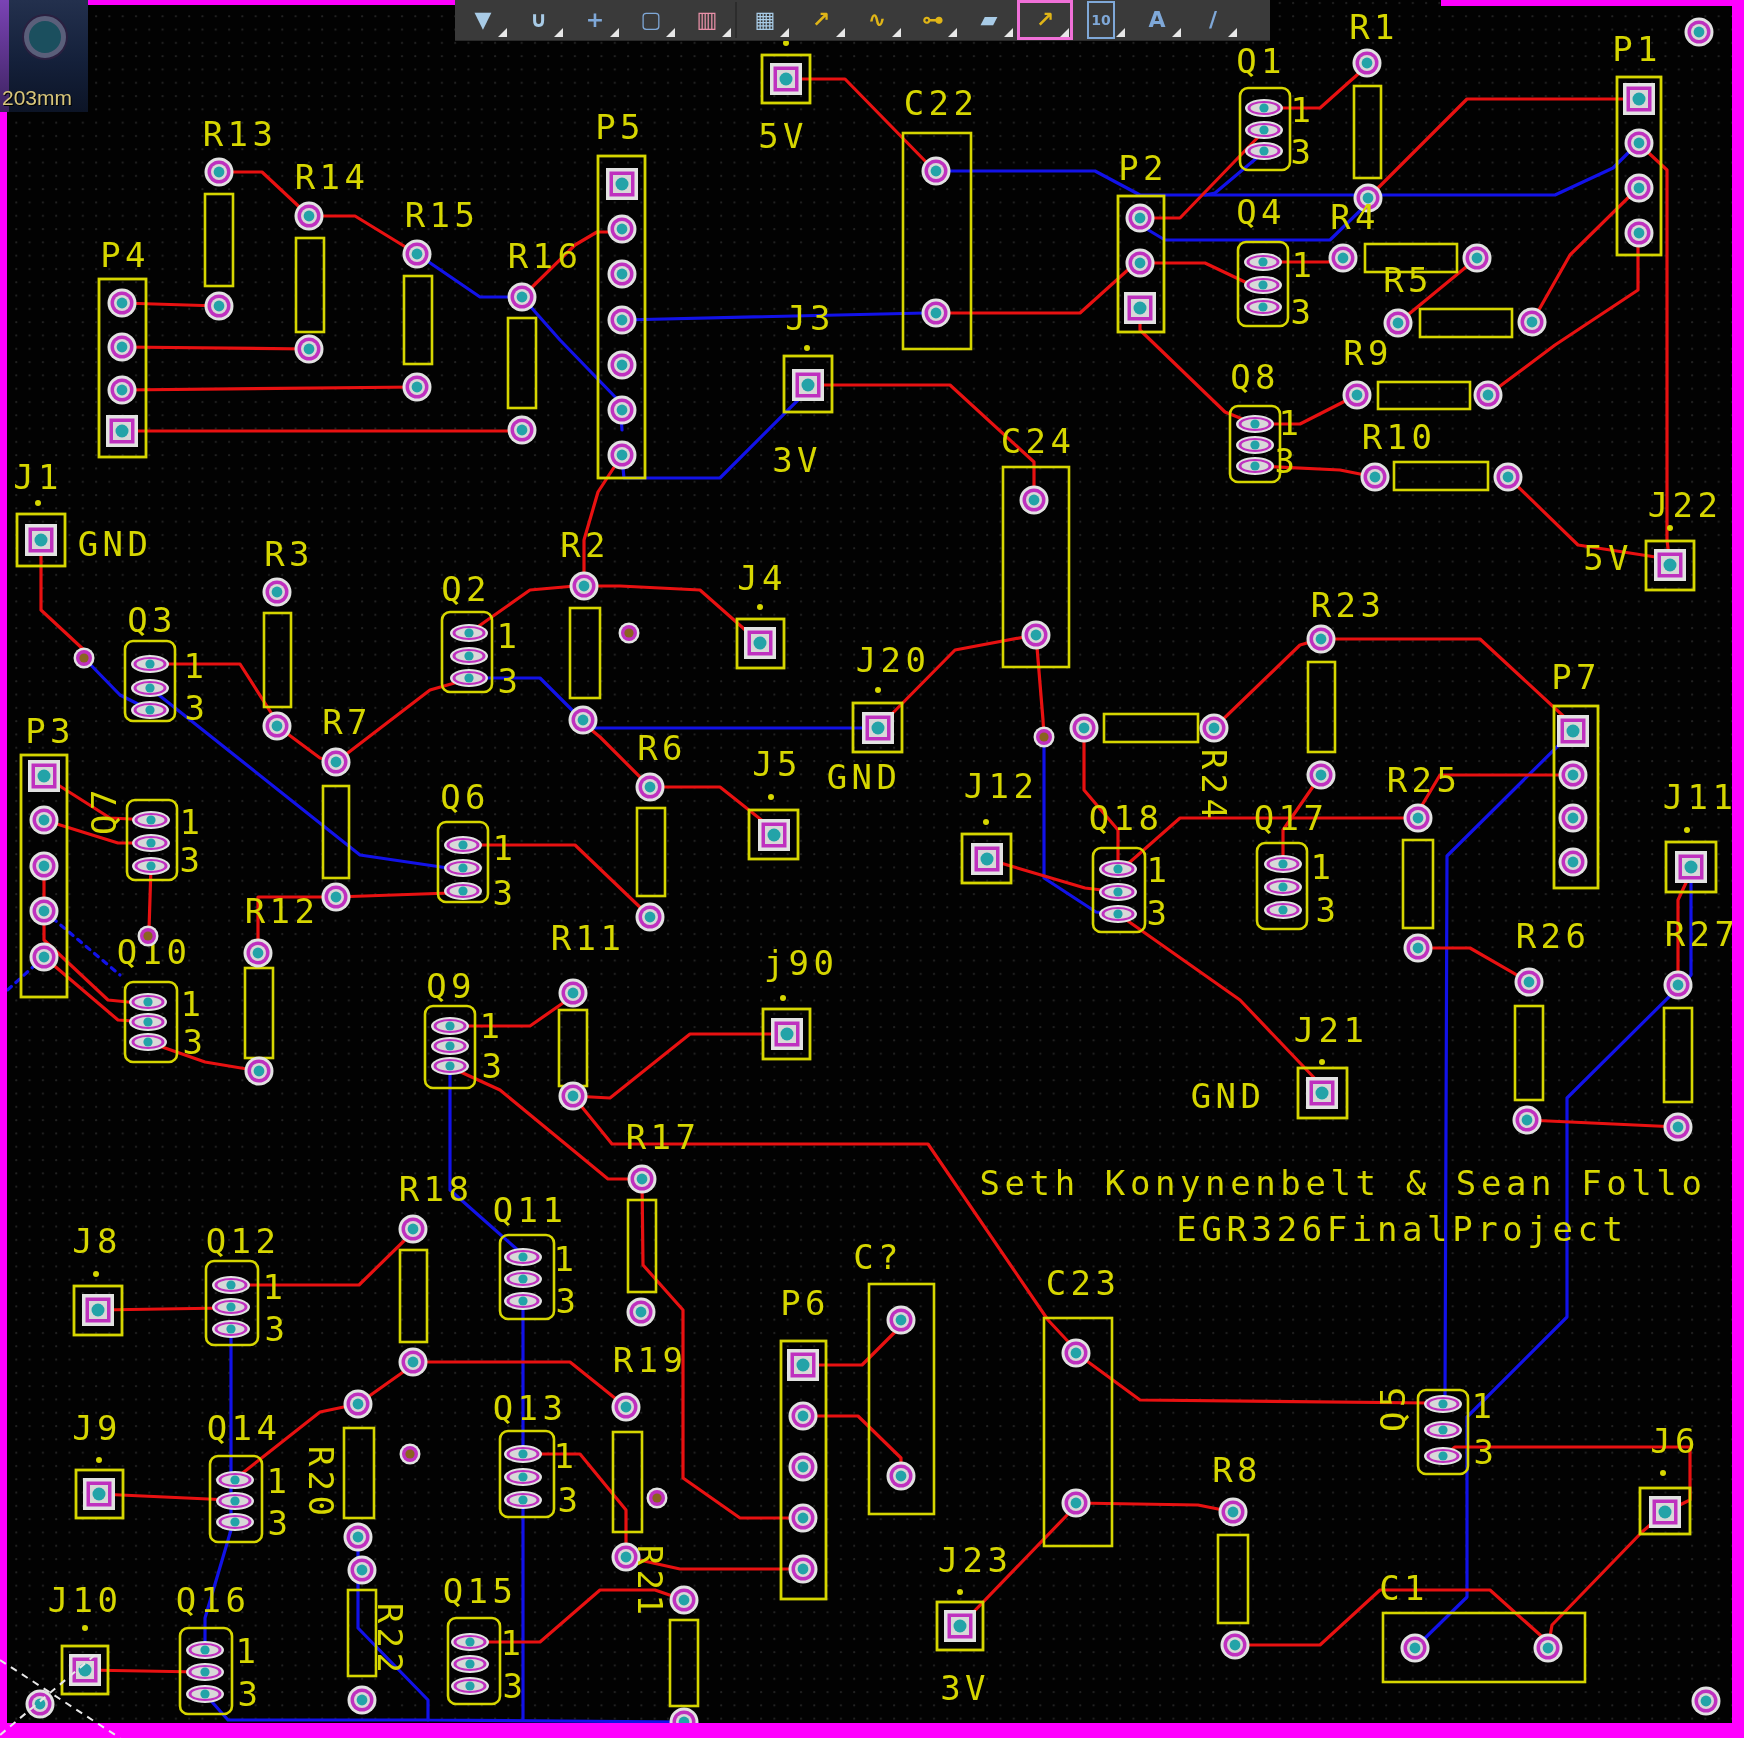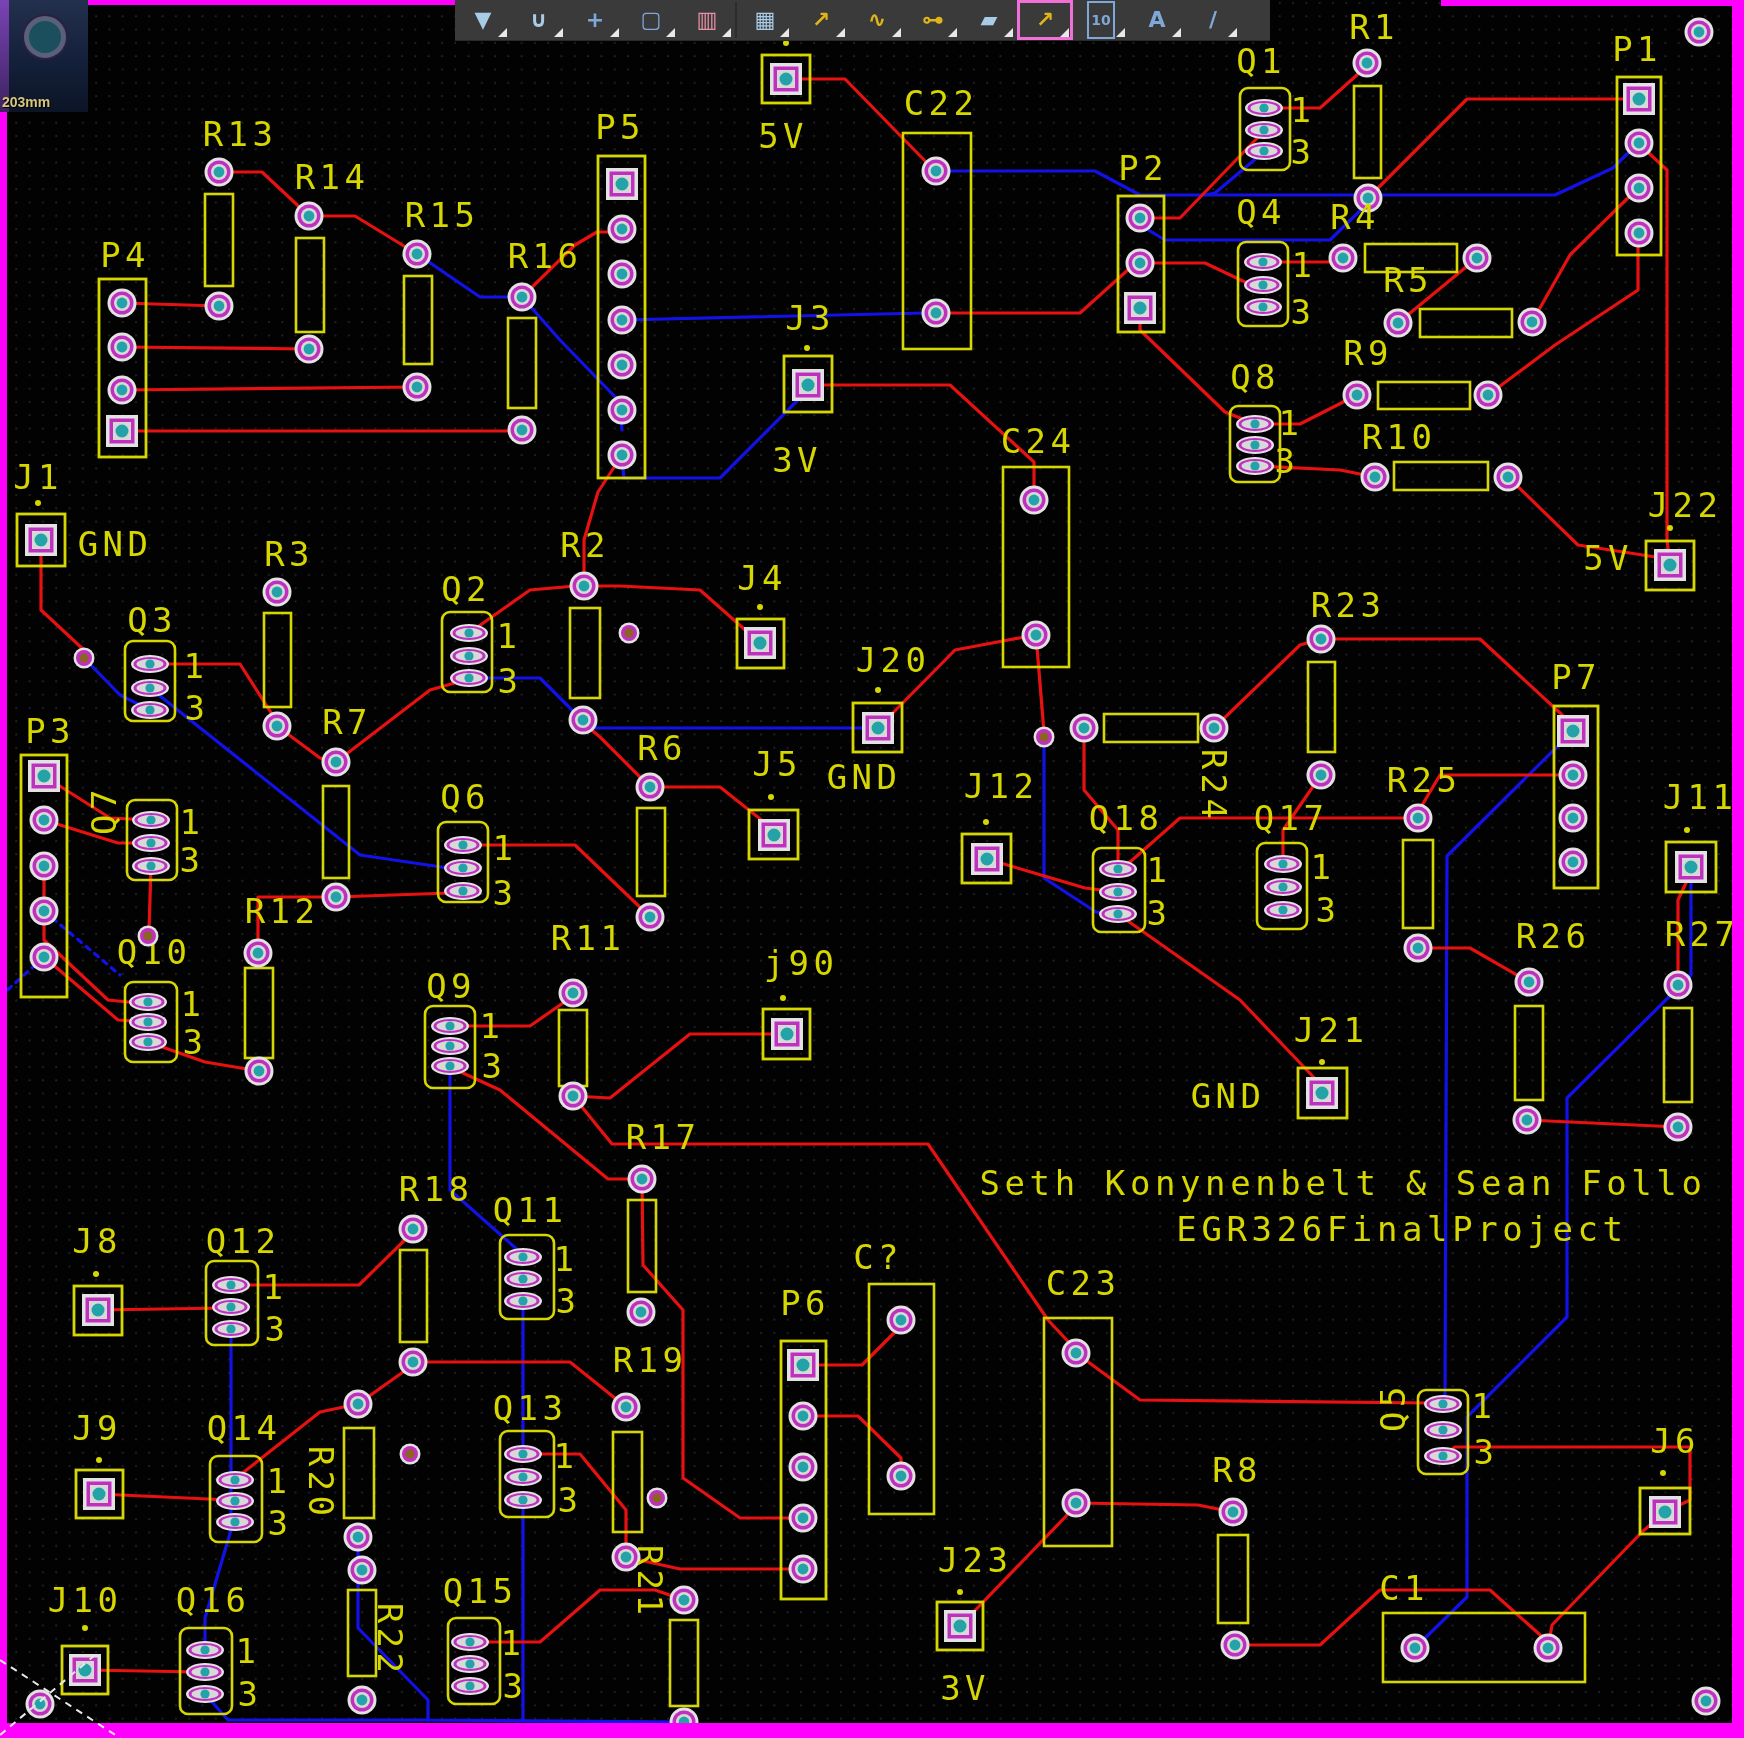--- a/index.html
+++ b/index.html
@@ -16,21 +16,21 @@
            border-left:9px solid transparent;border-bottom:9px solid #e8e8e8;}
   .tb-sep{width:2px;height:36px;background:#2c2c2c;}
   .tb-selected{outline:3px solid #f070d8;outline-offset:-3px;}
   
   #dimpanel{position:absolute;left:0;top:0;width:88px;height:112px;z-index:40;
             background:linear-gradient(180deg,#23304d 0%,#14203a 55%,#0c1426 100%);}
   #dimpanel .strip{position:absolute;left:0;top:0;width:9px;height:100%;
             background:linear-gradient(180deg,#7a43b5,#3d2360);}
   #dimpanel .hole{position:absolute;left:24px;top:16px;width:32px;height:32px;border-radius:50%;
             background:#1b4f5e;border:5px solid #5a5f7a;box-shadow:0 0 0 2px #2a2040;}
-  #dimpanel .dim{position:absolute;left:2px;bottom:2px;color:#d8c67a;font-size:14px;font-weight:bold;
+  #dimpanel .dim{position:absolute;left:2px;bottom:2px;color:#d8c67a;font-size:21px;font-weight:normal;
             font-family:"Liberation Sans",sans-serif;text-shadow:1px 1px 0 #000;}
 </style>
 </head>
 <body>
 
 <div id="stage">
   <svg id="board" width="1744" height="1738" viewBox="0 0 1744 1738">
       <defs>
         <pattern id="grid" width="13.3" height="13.3" patternUnits="userSpaceOnUse">
           <rect width="13.3" height="13.3" fill="#020202"></rect>

